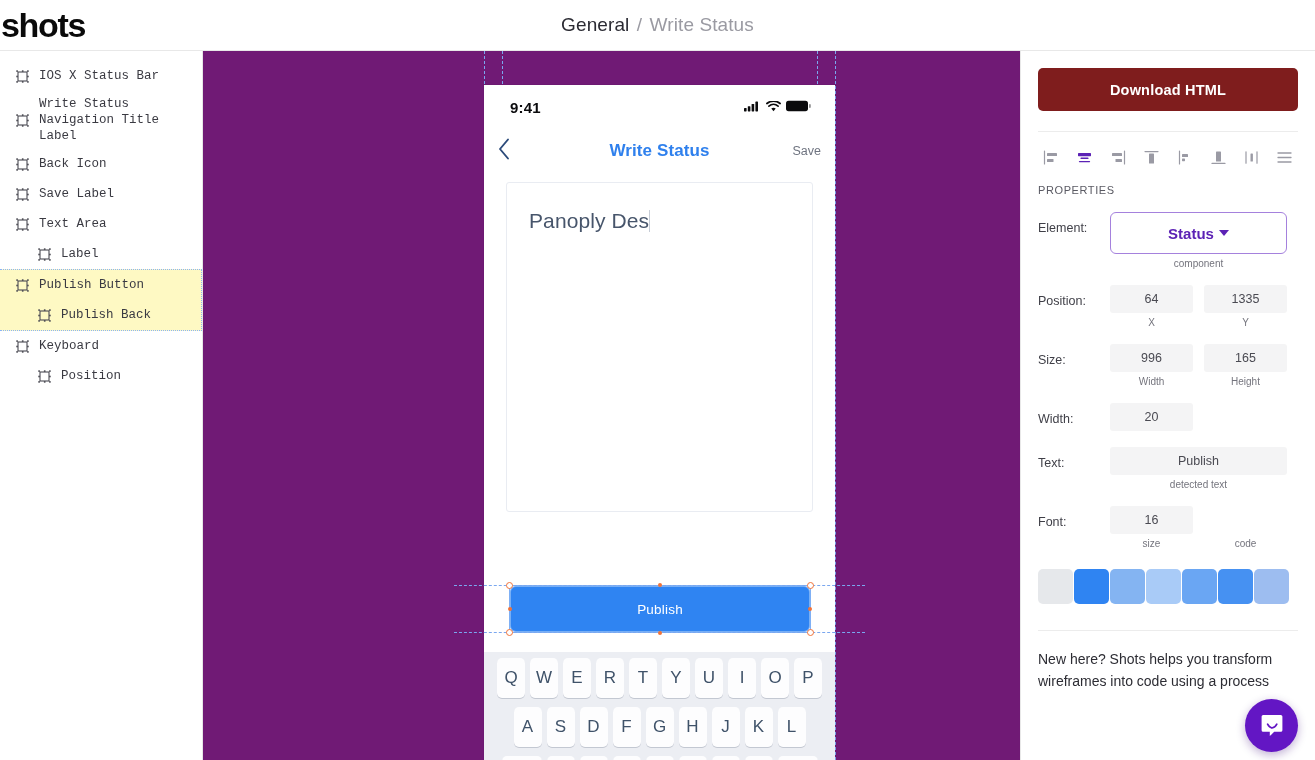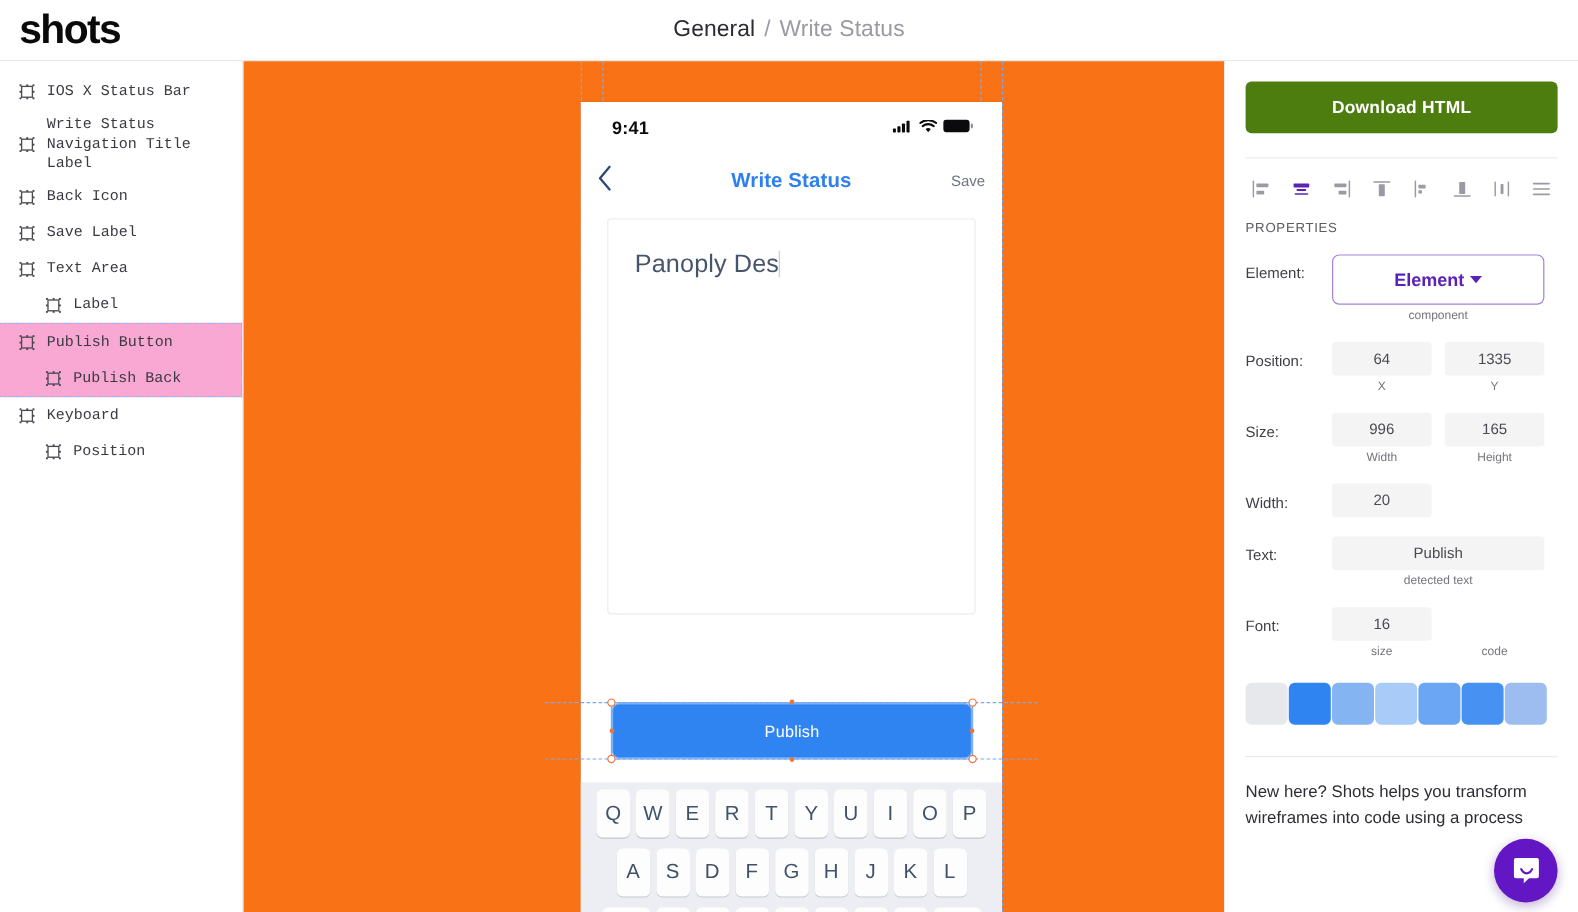--- a/index.html
+++ b/index.html
@@ -14,21 +14,21 @@
   
   .topbar {
     height: 51px; flex: 0 0 51px;
     border-bottom: 1px solid #e8e8e8;
     background: #fff;
     display: flex; align-items: center;
     position: relative;
   }
   .logo {
     font-size: 34px; font-weight: 700; letter-spacing: -1.3px;
-    color: #0a0a0a; margin-left: 16px; line-height: 1;
+    color: #0a0a0a; margin-left: 1px; line-height: 1;
     font-family: "Liberation Sans", sans-serif;
   }
   .breadcrumb {
     position: absolute; left: 0; right: 0; text-align: center;
     font-size: 19px; letter-spacing: .1px;
   }
   .bc-root { color: #2b2b33; }
   .bc-sep { color: #9a9aa2; margin: 0 2px; }
   .bc-leaf { color: #9a9aa2; }
 
@@ -48,27 +48,27 @@
     cursor: default;
   }
   .layer.child { padding-left: 36px; }
   .layer .lname { flex: 1 1 auto; font-family: Liberation Mono, monospace; }
   .frame-icon { flex: 0 0 17px; width: 17px; height: 17px; position: relative; display:block; }
 
   
   .sel-group {
     border: 1px dotted #8ab4f8;
     border-left: none;
-    background: #f9a8d4;
+    background: #fef9c3;
     margin-right: 0px;
   }
 
   
   .canvas {
-    flex: 1 1 auto; background: #f97316; position: relative; overflow: hidden;
+    flex: 1 1 auto; background: #701a75; position: relative; overflow: hidden;
   }
   .phone {
     position: absolute; left: 281px; top: 34px;
     width: 351px; height: 726px;
     background: #ffffff;
     box-shadow: 0 0 0 1px rgba(0,0,0,.03);
   }
   
   .vguide { position: absolute; top: 0; bottom: 0; width: 0; border-left: 1px dashed #7aa7ef; }
   .vguide.g1 { left: 281px; }
@@ -129,21 +129,21 @@
   .key.wide { width: 40px; height: 40px; }
   .kb-row.r2 { padding-left: 14px; padding-right: 14px; }
 
   
   .rpanel {
     width: 295px; flex: 0 0 295px; background: #fff;
     border-left: 1px solid #e8e8e8;
     padding: 17px 17px 0 17px; position: relative; overflow: hidden;
   }
   .dl-btn {
-    width: 100%; height: 43px; background: #4d7c0f; color: #fff;
+    width: 100%; height: 43px; background: #7f1d1d; color: #fff;
     border: none; border-radius: 5px; font-size: 14.5px; font-weight: 700;
     letter-spacing: .2px; cursor: pointer; font-family: inherit;
   }
   .divider { height: 1px; background: #ececec; margin: 20px 0 0 0; }
   .align-row { display: flex; align-items: center; justify-content: space-between; padding: 14px 2px 6px 2px; }
   .align-btn { width: 22px; height: 22px; display: flex; align-items: center; justify-content: center; cursor: pointer; }
   .sec-title { font-size: 11px; letter-spacing: .6px; color: #5a5a63; margin: 10px 0 0 0; }
 
   .prow { display: flex; align-items: flex-start; margin-top: 16px; }
   .plabel { width: 72px; flex: 0 0 72px; font-size: 12.5px; color: #3f3f47; padding-top: 9px; }
@@ -586,21 +586,21 @@
       </div>
 
       <div class="sec-title">PROPERTIES</div>
 
       
       <div class="prow">
         <div class="plabel">Element:</div>
         <div class="pfields">
           <div class="fieldcol">
             <div class="element-box">
-              <span>Element</span>
+              <span>Status</span>
               <span class="caret-dn"></span>
             </div>
             <div class="subcap" style="width:177px;">component</div>
           </div>
         </div>
       </div>
 
       
       <div class="prow">
         <div class="plabel">Position:</div>

